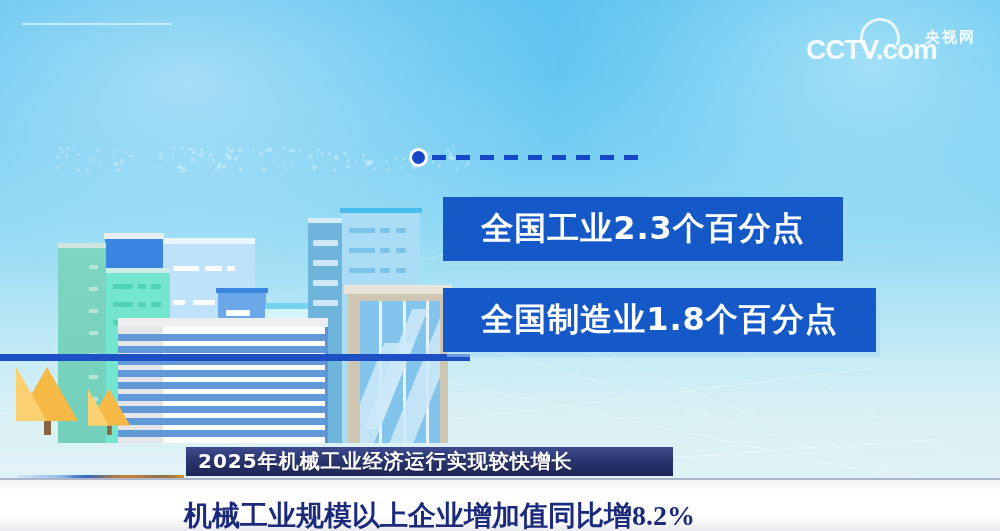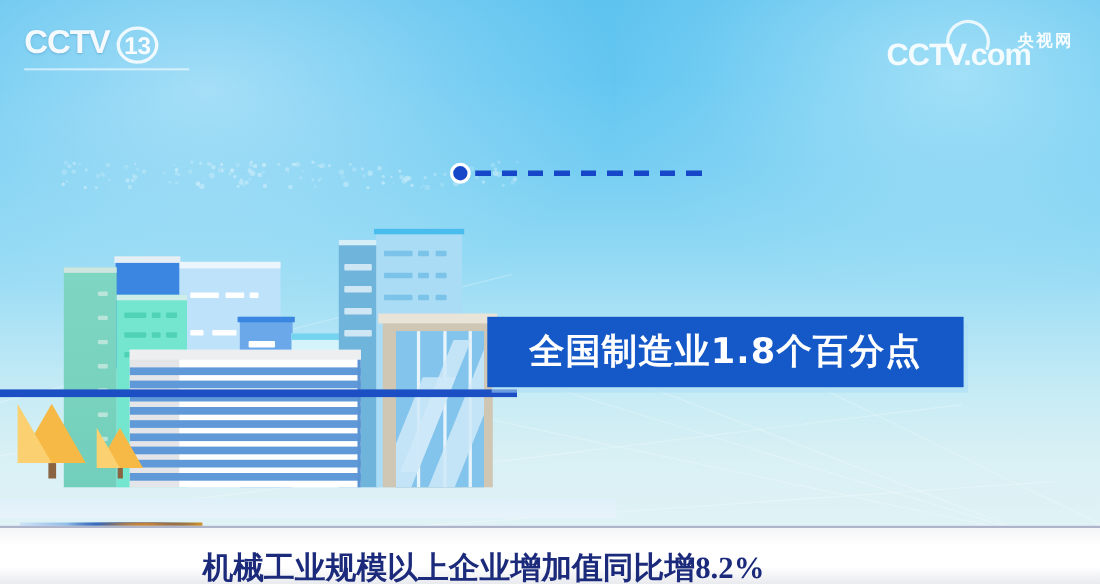--- a/index.html
+++ b/index.html
@@ -589,46 +589,48 @@
           <div class="canopy-lt"></div>
         </div>
       <div class="trunk"></div>
     </div>
 
     <div class="ground-strip"></div>
   </div>
   <div class="ground-plate" style="left:0;bottom:60px;"></div>
 
   <div class="logo13">
-    <div>
-      <span class="cctv">CCTV</span>
-      <span class="ring">13</span>
-    </div>
     <div class="underline"></div>
   </div>
 
   <div class="logocom">
     <div class="arc"></div>
     <div class="txt">CCTV.com</div>
     <div class="cn">央视网</div>
   </div>
 
   <div class="dot-marker"></div>
   <div class="dashed-line"></div>
 
+  <div class="fact-box fact-1">
+    <span>全国工业2.3个百分点</span>
+  </div>
   <div class="fact-box fact-2">
     <span>全国制造业1.8个百分点</span>
   </div>
 
   <div class="globe">
     <div class="streak" style="left:-10px;top:-8px;width:10px;height:90px;"></div>
     <div class="streak streak2" style="left:16px;top:-10px;width:7px;height:95px;"></div>
     <div class="streak" style="left:126px;top:-12px;width:9px;height:95px;"></div>
     <div class="streak streak2" style="left:144px;top:-10px;width:6px;height:95px;"></div>
   </div>
 
+  <div class="banner-small">
+    <span>2025年机械工业经济运行实现较快增长</span>
+  </div>
 
   <div class="banner-main">
     <div class="topline"></div>
     <span>机械工业规模以上企业增加值同比增8.2%</span>
   </div>
 
 </div>
 
 </body></html>

